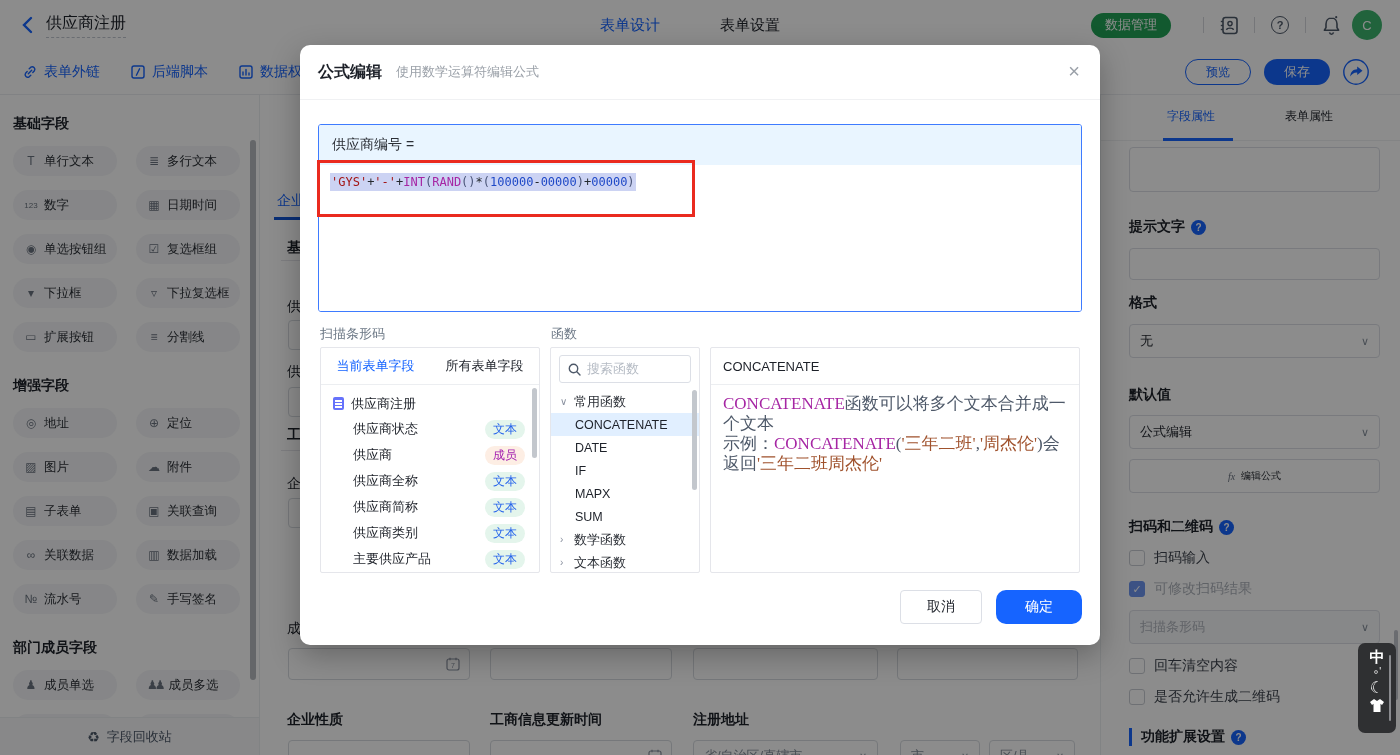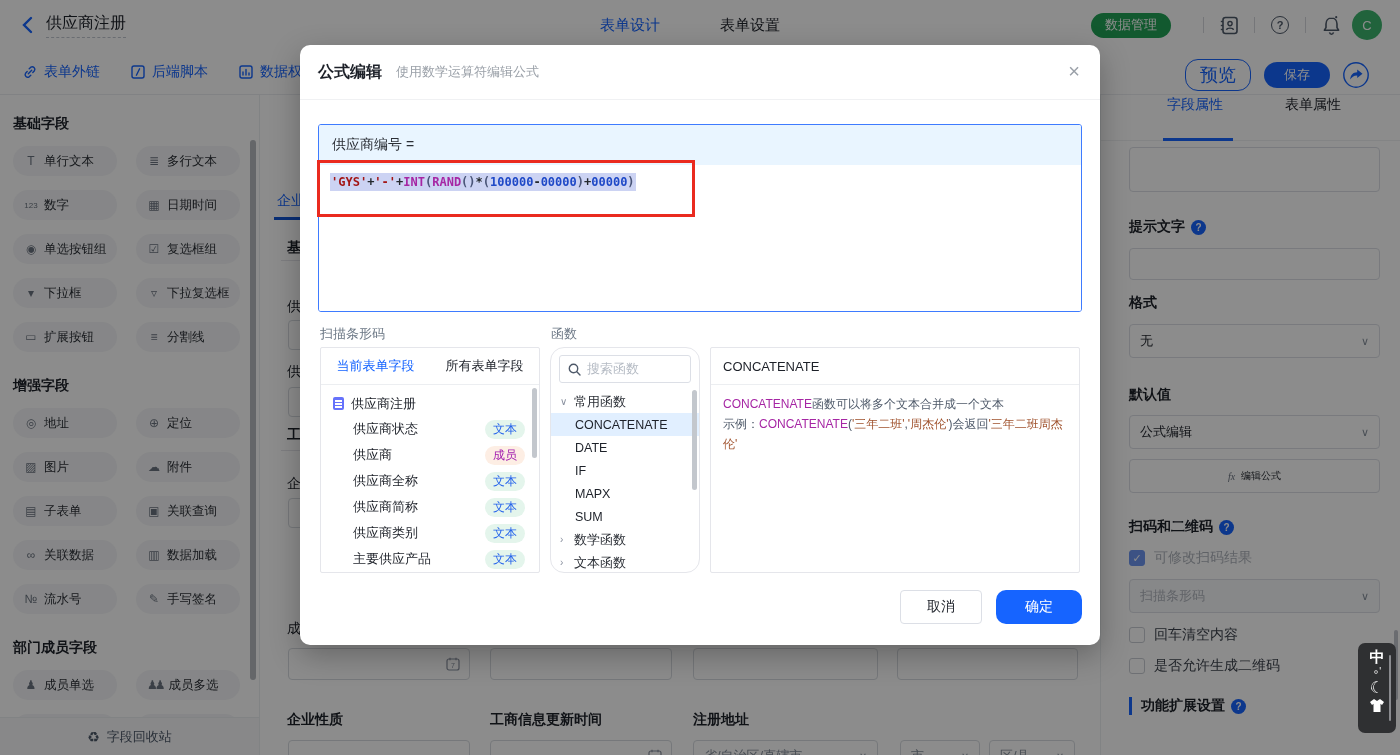--- a/index.html
+++ b/index.html
@@ -22,22 +22,22 @@
               font-weight:bold; display:flex; align-items:center; justify-content:center; }
   .avatar{ width:30px; height:30px; border-radius:50%; background:#3cb46e; color:#fff; font-size:13px;
            display:flex; align-items:center; justify-content:center; margin:0 18px 0 10px; cursor:pointer; }
 
   
   .subbar{ position:absolute; left:0; top:50px; width:1400px; height:45px; background:#fff; border-bottom:1px solid #ebedf0; }
   .tb-links{ position:absolute; left:22px; top:0; height:44px; display:flex; gap:30px; align-items:center; }
   .tb-link{ display:flex; align-items:center; gap:6px; color:#1664ff; font-size:14px; cursor:pointer; }
   .tb-ico{ width:16px; height:16px; display:inline-flex; }
   .sub-right{ position:absolute; right:31px; top:9px; display:flex; gap:13px; align-items:center; }
-  .btn-preview{ width:66px; height:32px; border:1px solid #1664ff; color:#1664ff; border-radius:13px; background:#fff;
-                font-size:18px; display:flex; align-items:center; justify-content:center; cursor:pointer;text-align:center; }
+  .btn-preview{ width:66px; height:26px; border:1px solid #1664ff; color:#1664ff; border-radius:13px; background:#fff;
+                font-size:12px; display:flex; align-items:center; justify-content:center; cursor:pointer;text-align:center; }
   .btn-save{ width:66px; height:26px; background:#1664ff; color:#fff; border-radius:13px;
              font-size:13px; display:flex; align-items:center; justify-content:center; cursor:pointer; }
   .btn-share{ width:26px; height:26px; cursor:pointer; }
 
   
   .sidebar{ position:absolute; left:0; top:95px; width:260px; height:660px; background:#fff; border-right:1px solid #eceef1; overflow:hidden; }
   .sb-inner{ padding:20px 0 0 13px; }
   .sb-title{ font-size:14px; font-weight:bold; color:#1d2129; margin-bottom:13px; }
   .sb-grid{ display:grid; grid-template-columns:104px 104px; column-gap:19px; row-gap:14px; margin-bottom:25px; }
   .sb-pill{ height:30px; border-radius:15px; background:#f4f5f7; display:flex; align-items:center; padding-left:11px; gap:6px;
@@ -59,21 +59,21 @@
   .cv-input{ position:absolute; height:32px; border:1px solid #d7dbe0; border-radius:4px; background:#fff; display:flex;
              align-items:center; padding:0 10px; color:#86909c; font-size:13px; }
   .cv-input .cal{ position:absolute; right:9px; top:8px; }
   .cv-select{ justify-content:space-between; }
   .chev{ color:#86909c; font-size:11px; }
   .cv-scroll{ position:absolute; left:839px; top:105px; width:5px; height:68px; background:#c1c5cc; border-radius:3px; }
 
   
   .props{ position:absolute; left:1100px; top:95px; width:300px; height:660px; background:#fff; border-left:1px solid #eceef1; overflow:hidden; }
   .pr-tabs{ position:relative; height:46px; border-bottom:1px solid #eef0f3; }
-  .pr-tab{ position:absolute; top:1px; font-size:14px; cursor:pointer; }
+  .pr-tab{ position:absolute; top:13px; font-size:12px; cursor:pointer; }
   .pr-tab.t1{ left:66px; color:#1664ff; }
   .pr-tab.t2{ left:184px; color:#1d2129; }
   .pr-underline{ position:absolute; left:62px; top:43px; width:70px; height:3px; background:#1664ff; }
   .pr-body{ padding:6px 20px 0 28px; }
   .pr-box{ border:1px solid #dcdfe6; border-radius:4px; background:#fff; }
   .pr-label{ font-size:14px; font-weight:bold; color:#1d2129; display:flex; align-items:center; gap:6px; }
   .qmark{ width:15px; height:15px; border-radius:50%; background:#1664ff; color:#fff; font-size:10px; font-weight:bold;
           display:inline-flex; align-items:center; justify-content:center; }
   .pr-select{ height:34px; display:flex; align-items:center; justify-content:space-between; padding:0 10px; font-size:13px; }
   .pr-btn{ height:34px; display:flex; align-items:center; justify-content:center; gap:6px; font-size:10px; color:#2b2f36; cursor:pointer; }
@@ -90,49 +90,49 @@
   .modal{ position:absolute; left:300px; top:45px; width:800px; height:600px; background:#fff; border-radius:10px; z-index:60;
           box-shadow:0 10px 30px rgba(0,0,0,.28); }
   .md-head{ position:relative; height:55px; border-bottom:1px solid #f0f1f3; display:flex; align-items:center; padding:0 18px; }
   .md-title{ font-size:16px; font-weight:bold; }
   .md-sub{ font-size:13px; color:#9aa0a8; margin-left:14px; }
   .md-close{ position:absolute; right:20px; top:16px; font-size:20px; color:#9aa0a8; cursor:pointer; line-height:20px; }
   .f-box{ position:absolute; left:18px; top:79px; width:764px; height:188px; border:1px solid #3e7bff; border-radius:3px; overflow:hidden; }
   .f-band{ height:40px; background:#e9f5ff; display:flex; align-items:center; padding-left:13px; font-size:14px; color:#2b2f36; }
   .f-body{ position:relative; height:148px; background:#fff; }
   .f-line{ position:absolute; left:11px; top:10px; font-family:"DejaVu Sans Mono",monospace; font-size:12px; }
-  .f-sel{ background:#ccd3f3; padding:2px 1px;font-weight:bold; }
+  .f-sel{ background:#ccd3f3; padding:2px 1px; }
   .tk-str{ color:#a31515; } .tk-fn{ color:#a626a4; } .tk-num{ color:#1f49c7; }
   .tk-op{ color:#24292e; } .tk-par{ color:#4a5578; } .tk-plain{ color:#4e5969; } .tk-str2{ color:#a0522d; }
   .md-sec-label{ position:absolute; font-size:13px; color:#6b7785; }
   .panel{ position:absolute; top:302px; border:1px solid #e5e6eb; border-radius:2px; background:#fff; overflow:hidden; }
   .vp{ left:20px; width:220px; height:226px; }
   .vp-tabs{ height:37px; border-bottom:1px solid #eceef1; display:flex; font-size:13px; }
   .vp-tab{ flex:1; display:flex; align-items:center; justify-content:center; cursor:pointer; }
   .vp-tab.active{ color:#1664ff; }
   .vp-root{ height:25px; display:flex; align-items:center; gap:7px; padding-left:12px; font-size:13px; margin-top:6px; }
   .doc-ico{ width:11px; height:13px; background:#6672fb; border-radius:2px; position:relative; }
   .doc-ico:before{ content:""; position:absolute; left:2px; top:3px; width:7px; height:1.5px; background:#fff; box-shadow:0 3px 0 #fff,0 6px 0 #fff; }
   .vp-row{ height:26px; display:flex; align-items:center; padding-left:32px; font-size:13px; position:relative; cursor:pointer; }
   .badge{ position:absolute; right:14px; width:40px; height:19px; border-radius:10px; font-size:12px;
           display:flex; align-items:center; justify-content:center; }
   .b-text{ background:#e4f5ec; color:#2563eb; }
   .b-member{ background:#fdeee4; color:#a21caf; }
   .vp-scroll{ position:absolute; right:2px; top:40px; width:5px; height:70px; background:#c3c7cd; border-radius:3px; }
-  .fp{ left:250px; width:150px; height:226px;border-radius:14px; }
+  .fp{ left:250px; width:150px; height:226px; }
   .fp-search{ margin:7px 8px; height:28px; border:1px solid #dcdfe6; border-radius:3px; display:flex; align-items:center;
               padding:0 8px; gap:6px; color:#b4bac3; font-size:13px; }
   .fn-grp{ height:23px; display:flex; align-items:center; gap:6px; padding-left:9px; font-size:13px; color:#2b2f36; cursor:pointer; }
   .fn-caret{ color:#8a919f; font-size:10px; width:8px; }
   .fn-item{ height:23px; display:flex; align-items:center; padding-left:24px; font-size:12.5px; color:#1d2129; cursor:pointer; }
   .fn-item.sel{ background:#e1efff; }
   .fp-scroll{ position:absolute; right:2px; top:42px; width:5px; height:100px; background:#c3c7cd; border-radius:3px; }
   .dp{ left:410px; width:370px; height:226px; }
   .dp-head{ height:37px; border-bottom:1px solid #eceef1; display:flex; align-items:center; padding-left:12px; font-size:13px; }
-  .dp-body{ padding:9px 12px; font-size:12px; line-height:20px; color:#4e5969; }
+  .dp-body{ padding:9px 12px; font-size:17px; line-height:20px; color:#4e5969;font-family:Liberation Serif, serif; }
   .md-foot{ position:absolute; right:18px; bottom:21px; display:flex; gap:14px; }
   .btn-cancel{ width:82px; height:34px; border:1px solid #dcdfe6; border-radius:4px; background:#fff; font-size:14px;
                display:flex; align-items:center; justify-content:center; cursor:pointer; }
   .btn-ok{ width:86px; height:34px; background:#1664ff; color:#fff; border-radius:10px; font-size:14px;
            display:flex; align-items:center; justify-content:center; cursor:pointer; }
 
   .red-box{ position:absolute; left:317px; top:160px; width:378px; height:57px; border:3px solid #ea2a1f; z-index:70; }
 
   
   .ime{ position:absolute; left:1358px; top:643px; width:38px; height:90px; background:#2f3032; border-radius:7px; z-index:80;
@@ -431,20 +431,24 @@
       </div>
       <div class="pr-box pr-btn" style="margin-top:10px;">
         <span style="font-style:italic; font-family:'Liberation Serif',serif; color:#6b7380;">fx</span>
         <span>编辑公式</span>
       </div>
 
       <div class="pr-label" style="margin-top:25px;">
         <span>扫码和二维码</span>
         <span class="qmark">?</span>
       </div>
+      <div class="cb-row">
+        <span class="cb"></span>
+        <span>扫码输入</span>
+      </div>
       <div class="cb-row disabled">
         <span class="cb checked">✓</span>
         <span>可修改扫码结果</span>
       </div>
       <div class="pr-box pr-select sel-disabled" style="margin-top:12px;">
         <span>扫描条形码</span>
         <span class="chev">∨</span>
       </div>
       <div class="cb-row">
         <span class="cb"></span>

